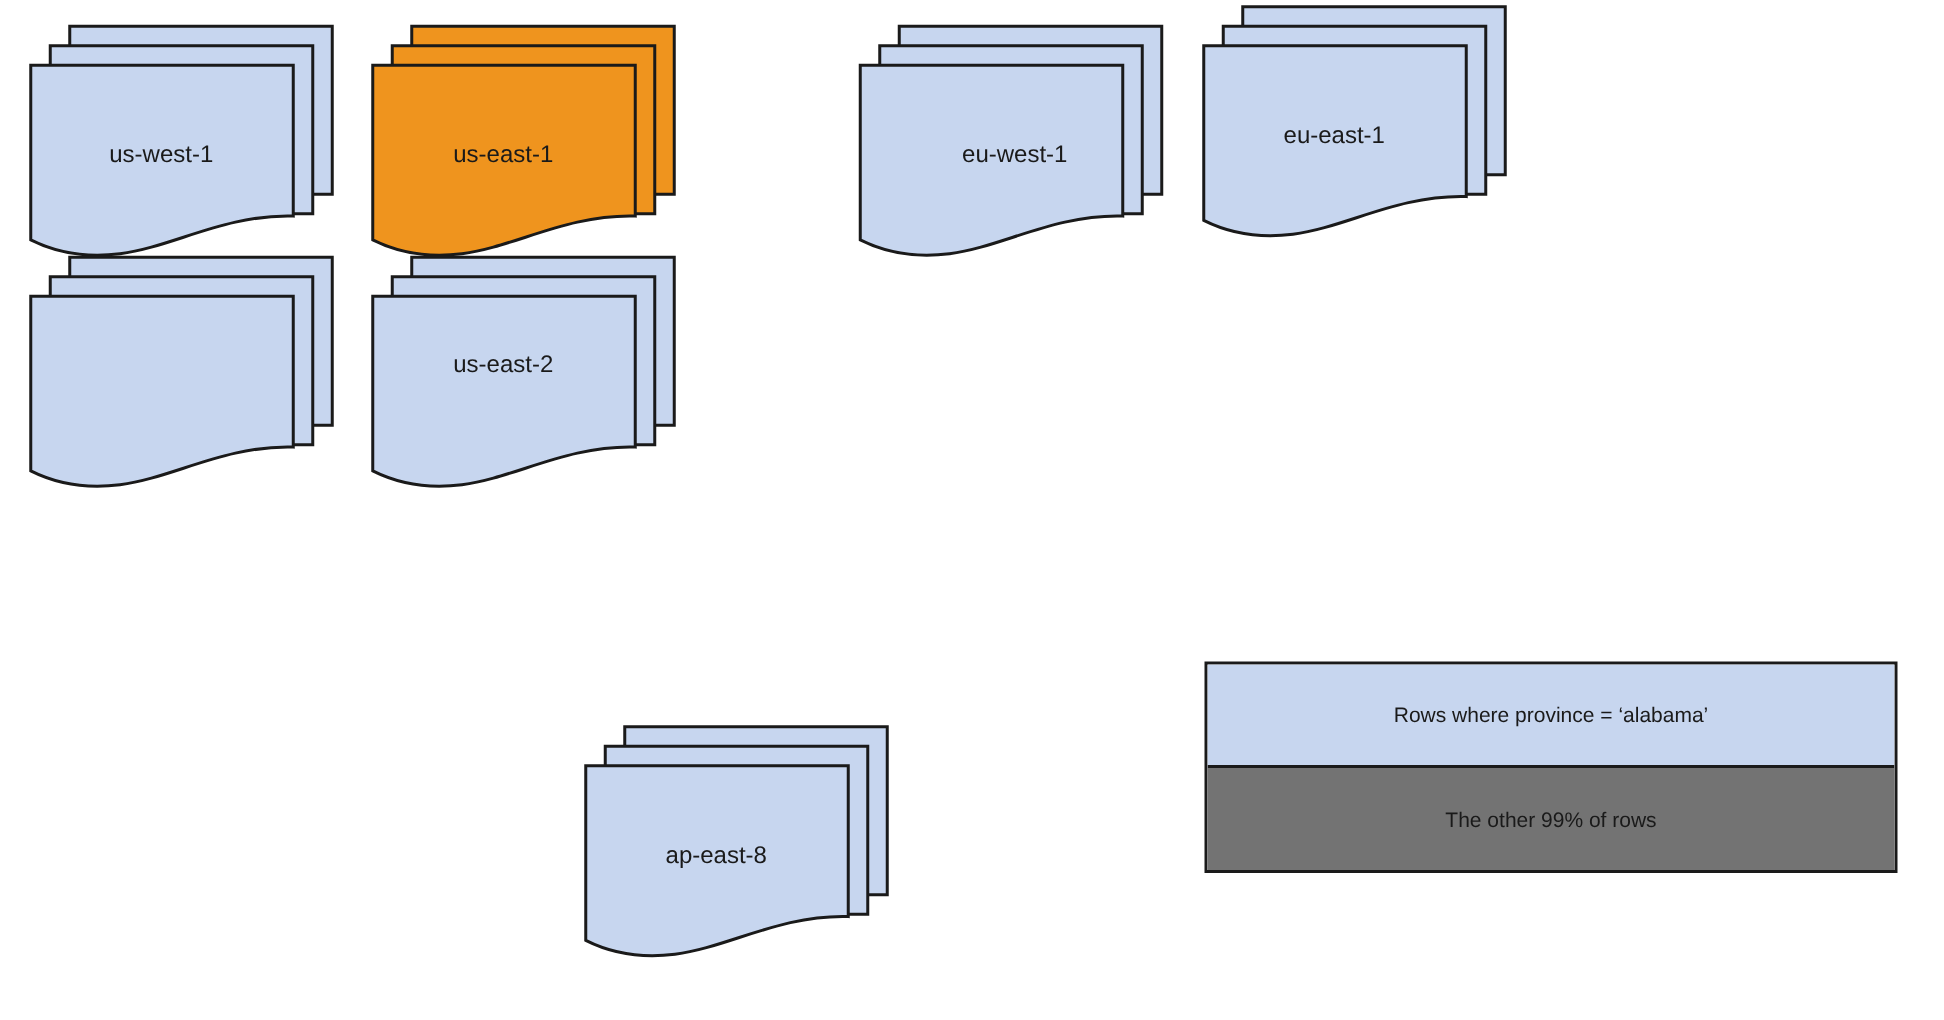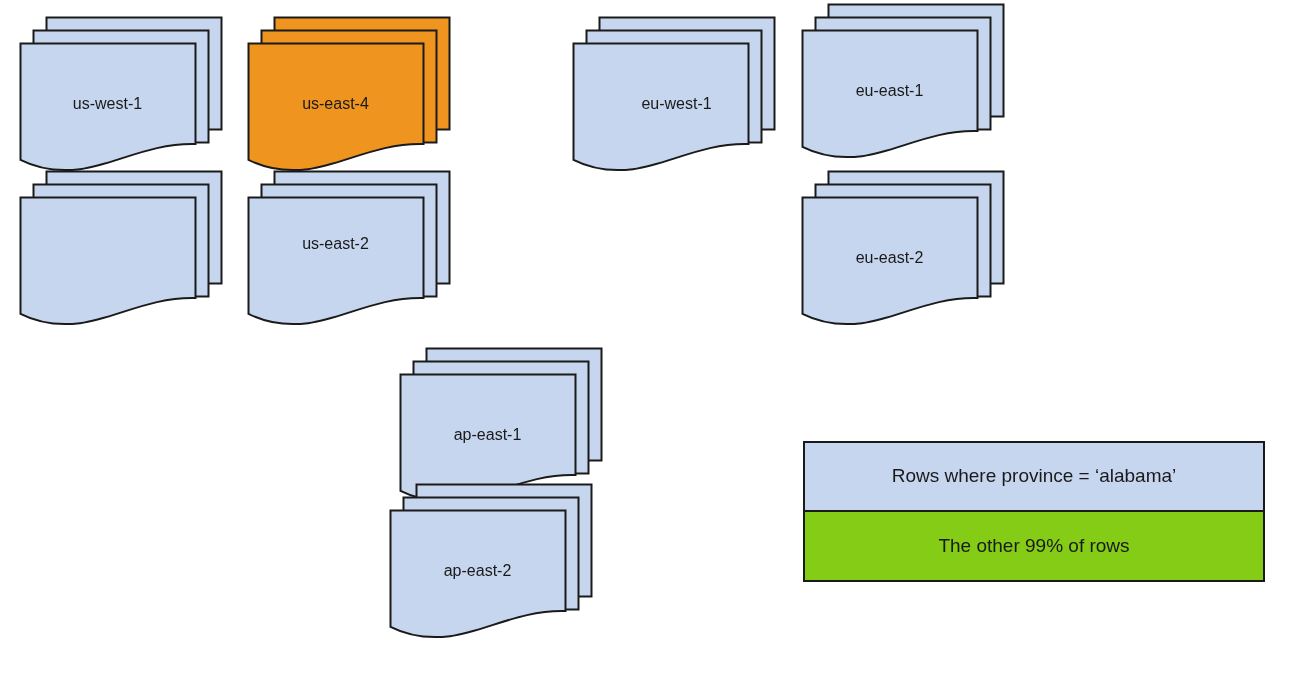--- a/index.html
+++ b/index.html
@@ -41,21 +41,21 @@
     border: 2px solid #1a1a1a;
     box-sizing: border-box;
     overflow: hidden;
   }
   .legend-row {
     display: flex;
     align-items: center;
     justify-content: center;
     box-sizing: border-box;
     font-family: "Liberation Sans", sans-serif;
-    font-size: 19px;
+    font-size: 14px;
     color: #1a1a1a;
   }
   .legend-row.top {
     border-bottom: 2px solid #1a1a1a;
   }
 </style>
 </head>
 <body>
 
 <div id="stage">
@@ -66,29 +66,29 @@
         <path d="M 0 0 L 175 0 L 175 100.56 C 129.5 99.24, 94.5 121.24, 59.50000000000001 125.64 C 38.5 128.28, 17.5 125.2, 0 116.4 Z" transform="translate(0.5,26.5)" fill="#c7d6ef" stroke="#1a1a1a" stroke-width="2" stroke-linejoin="miter"></path>
       </svg>
       <div class="doc-label" style="left: 0px; top: 77.52px; width: 175px;">us-west-1</div>
     </div>
     <div class="doc-group" style="left: 248px; top: 17px; width: 231px; height: 182px;">
       <svg width="231" height="182" viewBox="0 0 231 182">
         <rect x="26.5" y="0.5" width="175" height="112" fill="#ef941e" stroke="#1a1a1a" stroke-width="2" stroke-linejoin="miter"></rect>
         <rect x="13.5" y="13.5" width="175" height="112" fill="#ef941e" stroke="#1a1a1a" stroke-width="2" stroke-linejoin="miter"></rect>
         <path d="M 0 0 L 175 0 L 175 100.56 C 129.5 99.24, 94.5 121.24, 59.50000000000001 125.64 C 38.5 128.28, 17.5 125.2, 0 116.4 Z" transform="translate(0.5,26.5)" fill="#ef941e" stroke="#1a1a1a" stroke-width="2" stroke-linejoin="miter"></path>
       </svg>
-      <div class="doc-label" style="left: 0px; top: 77.52px; width: 175px;">us-east-4</div>
+      <div class="doc-label" style="left: 0px; top: 77.52px; width: 175px;">us-east-1</div>
     </div>
     <div class="doc-group" style="left: 573px; top: 17px; width: 231px; height: 182px;">
       <svg width="231" height="182" viewBox="0 0 231 182">
         <rect x="26.5" y="0.5" width="175" height="112" fill="#c7d6ef" stroke="#1a1a1a" stroke-width="2" stroke-linejoin="miter"></rect>
         <rect x="13.5" y="13.5" width="175" height="112" fill="#c7d6ef" stroke="#1a1a1a" stroke-width="2" stroke-linejoin="miter"></rect>
         <path d="M 0 0 L 175 0 L 175 100.56 C 129.5 99.24, 94.5 121.24, 59.50000000000001 125.64 C 38.5 128.28, 17.5 125.2, 0 116.4 Z" transform="translate(0.5,26.5)" fill="#c7d6ef" stroke="#1a1a1a" stroke-width="2" stroke-linejoin="miter"></path>
       </svg>
-      <div class="doc-label" style="left: 16px; top: 77.52px; width: 175px;">eu-west-1</div>
+      <div class="doc-label" style="left: 0px; top: 77.52px; width: 175px; padding-left: 16px;">eu-west-1</div>
     </div>
     <div class="doc-group" style="left: 802px; top: 4px; width: 231px; height: 206px;">
       <svg width="231" height="182" viewBox="0 0 231 182">
         <rect x="26.5" y="0.5" width="175" height="112" fill="#c7d6ef" stroke="#1a1a1a" stroke-width="2" stroke-linejoin="miter"></rect>
         <rect x="13.5" y="13.5" width="175" height="112" fill="#c7d6ef" stroke="#1a1a1a" stroke-width="2" stroke-linejoin="miter"></rect>
         <path d="M 0 0 L 175 0 L 175 100.56 C 129.5 99.24, 94.5 121.24, 59.50000000000001 125.64 C 38.5 128.28, 17.5 125.2, 0 116.4 Z" transform="translate(0.5,26.5)" fill="#c7d6ef" stroke="#1a1a1a" stroke-width="2" stroke-linejoin="miter"></path>
       </svg>
       <div class="doc-label" style="left: 0px; top: 77.52px; width: 175px;">eu-east-1</div>
     </div>
     <div class="doc-group" style="left: 20px; top: 171px; width: 231px; height: 182px;">
@@ -99,45 +99,29 @@
       </svg>
     </div>
     <div class="doc-group" style="left: 248px; top: 171px; width: 231px; height: 182px;">
       <svg width="231" height="182" viewBox="0 0 231 182">
         <rect x="26.5" y="0.5" width="175" height="112" fill="#c7d6ef" stroke="#1a1a1a" stroke-width="2" stroke-linejoin="miter"></rect>
         <rect x="13.5" y="13.5" width="175" height="112" fill="#c7d6ef" stroke="#1a1a1a" stroke-width="2" stroke-linejoin="miter"></rect>
         <path d="M 0 0 L 175 0 L 175 100.56 C 129.5 99.24, 94.5 121.24, 59.50000000000001 125.64 C 38.5 128.28, 17.5 125.2, 0 116.4 Z" transform="translate(0.5,26.5)" fill="#c7d6ef" stroke="#1a1a1a" stroke-width="2" stroke-linejoin="miter"></path>
       </svg>
       <div class="doc-label" style="left: 0px; top: 64px; width: 175px;">us-east-2</div>
     </div>
-    <div class="doc-group" style="left: 802px; top: 171px; width: 231px; height: 182px;">
-      <svg width="231" height="182" viewBox="0 0 231 182">
-        <rect x="26.5" y="0.5" width="175" height="112" fill="#c7d6ef" stroke="#1a1a1a" stroke-width="2" stroke-linejoin="miter"></rect>
-        <rect x="13.5" y="13.5" width="175" height="112" fill="#c7d6ef" stroke="#1a1a1a" stroke-width="2" stroke-linejoin="miter"></rect>
-        <path d="M 0 0 L 175 0 L 175 100.56 C 129.5 99.24, 94.5 121.24, 59.50000000000001 125.64 C 38.5 128.28, 17.5 125.2, 0 116.4 Z" transform="translate(0.5,26.5)" fill="#c7d6ef" stroke="#1a1a1a" stroke-width="2" stroke-linejoin="miter"></path>
-      </svg>
-      <div class="doc-label" style="left: 0px; top: 77.52px; width: 175px;">eu-east-2</div>
-    </div>
-    <div class="doc-group" style="left: 400px; top: 348px; width: 231px; height: 182px;">
-      <svg width="231" height="182" viewBox="0 0 231 182">
-        <rect x="26.5" y="0.5" width="175" height="112" fill="#c7d6ef" stroke="#1a1a1a" stroke-width="2" stroke-linejoin="miter"></rect>
-        <rect x="13.5" y="13.5" width="175" height="112" fill="#c7d6ef" stroke="#1a1a1a" stroke-width="2" stroke-linejoin="miter"></rect>
-        <path d="M 0 0 L 175 0 L 175 100.56 C 129.5 99.24, 94.5 121.24, 59.50000000000001 125.64 C 38.5 128.28, 17.5 125.2, 0 116.4 Z" transform="translate(0.5,26.5)" fill="#c7d6ef" stroke="#1a1a1a" stroke-width="2" stroke-linejoin="miter"></path>
-      </svg>
-      <div class="doc-label" style="left: 0px; top: 77.52px; width: 175px;">ap-east-1</div>
-    </div>
     <div class="doc-group" style="left: 390px; top: 484px; width: 231px; height: 182px;">
       <svg width="231" height="182" viewBox="0 0 231 182">
         <rect x="26.5" y="0.5" width="175" height="112" fill="#c7d6ef" stroke="#1a1a1a" stroke-width="2" stroke-linejoin="miter"></rect>
         <rect x="13.5" y="13.5" width="175" height="112" fill="#c7d6ef" stroke="#1a1a1a" stroke-width="2" stroke-linejoin="miter"></rect>
         <path d="M 0 0 L 175 0 L 175 100.56 C 129.5 99.24, 94.5 121.24, 59.50000000000001 125.64 C 38.5 128.28, 17.5 125.2, 0 116.4 Z" transform="translate(0.5,26.5)" fill="#c7d6ef" stroke="#1a1a1a" stroke-width="2" stroke-linejoin="miter"></path>
       </svg>
-      <div class="doc-label" style="left: 0px; top: 77.52px; width: 175px;">ap-east-2</div>
+      <div class="doc-label" style="left: 0px; top: 77.52px; width: 175px;">ap-east-8</div>
     </div>
     <div class="legend" style="left: 803px; top: 441px; width: 462px; height: 141px;">
       <div class="legend-row top" style="height: 50%; background: rgb(199, 214, 239);">
         <span>Rows where province = ‘alabama’</span>
       </div>
-      <div class="legend-row" style="height: 50%; background: #84cc16;">
+      <div class="legend-row" style="height: 50%; background: #737373;">
         <span>The other 99% of rows</span>
       </div>
     </div>
   </div>
 
 </body></html>

